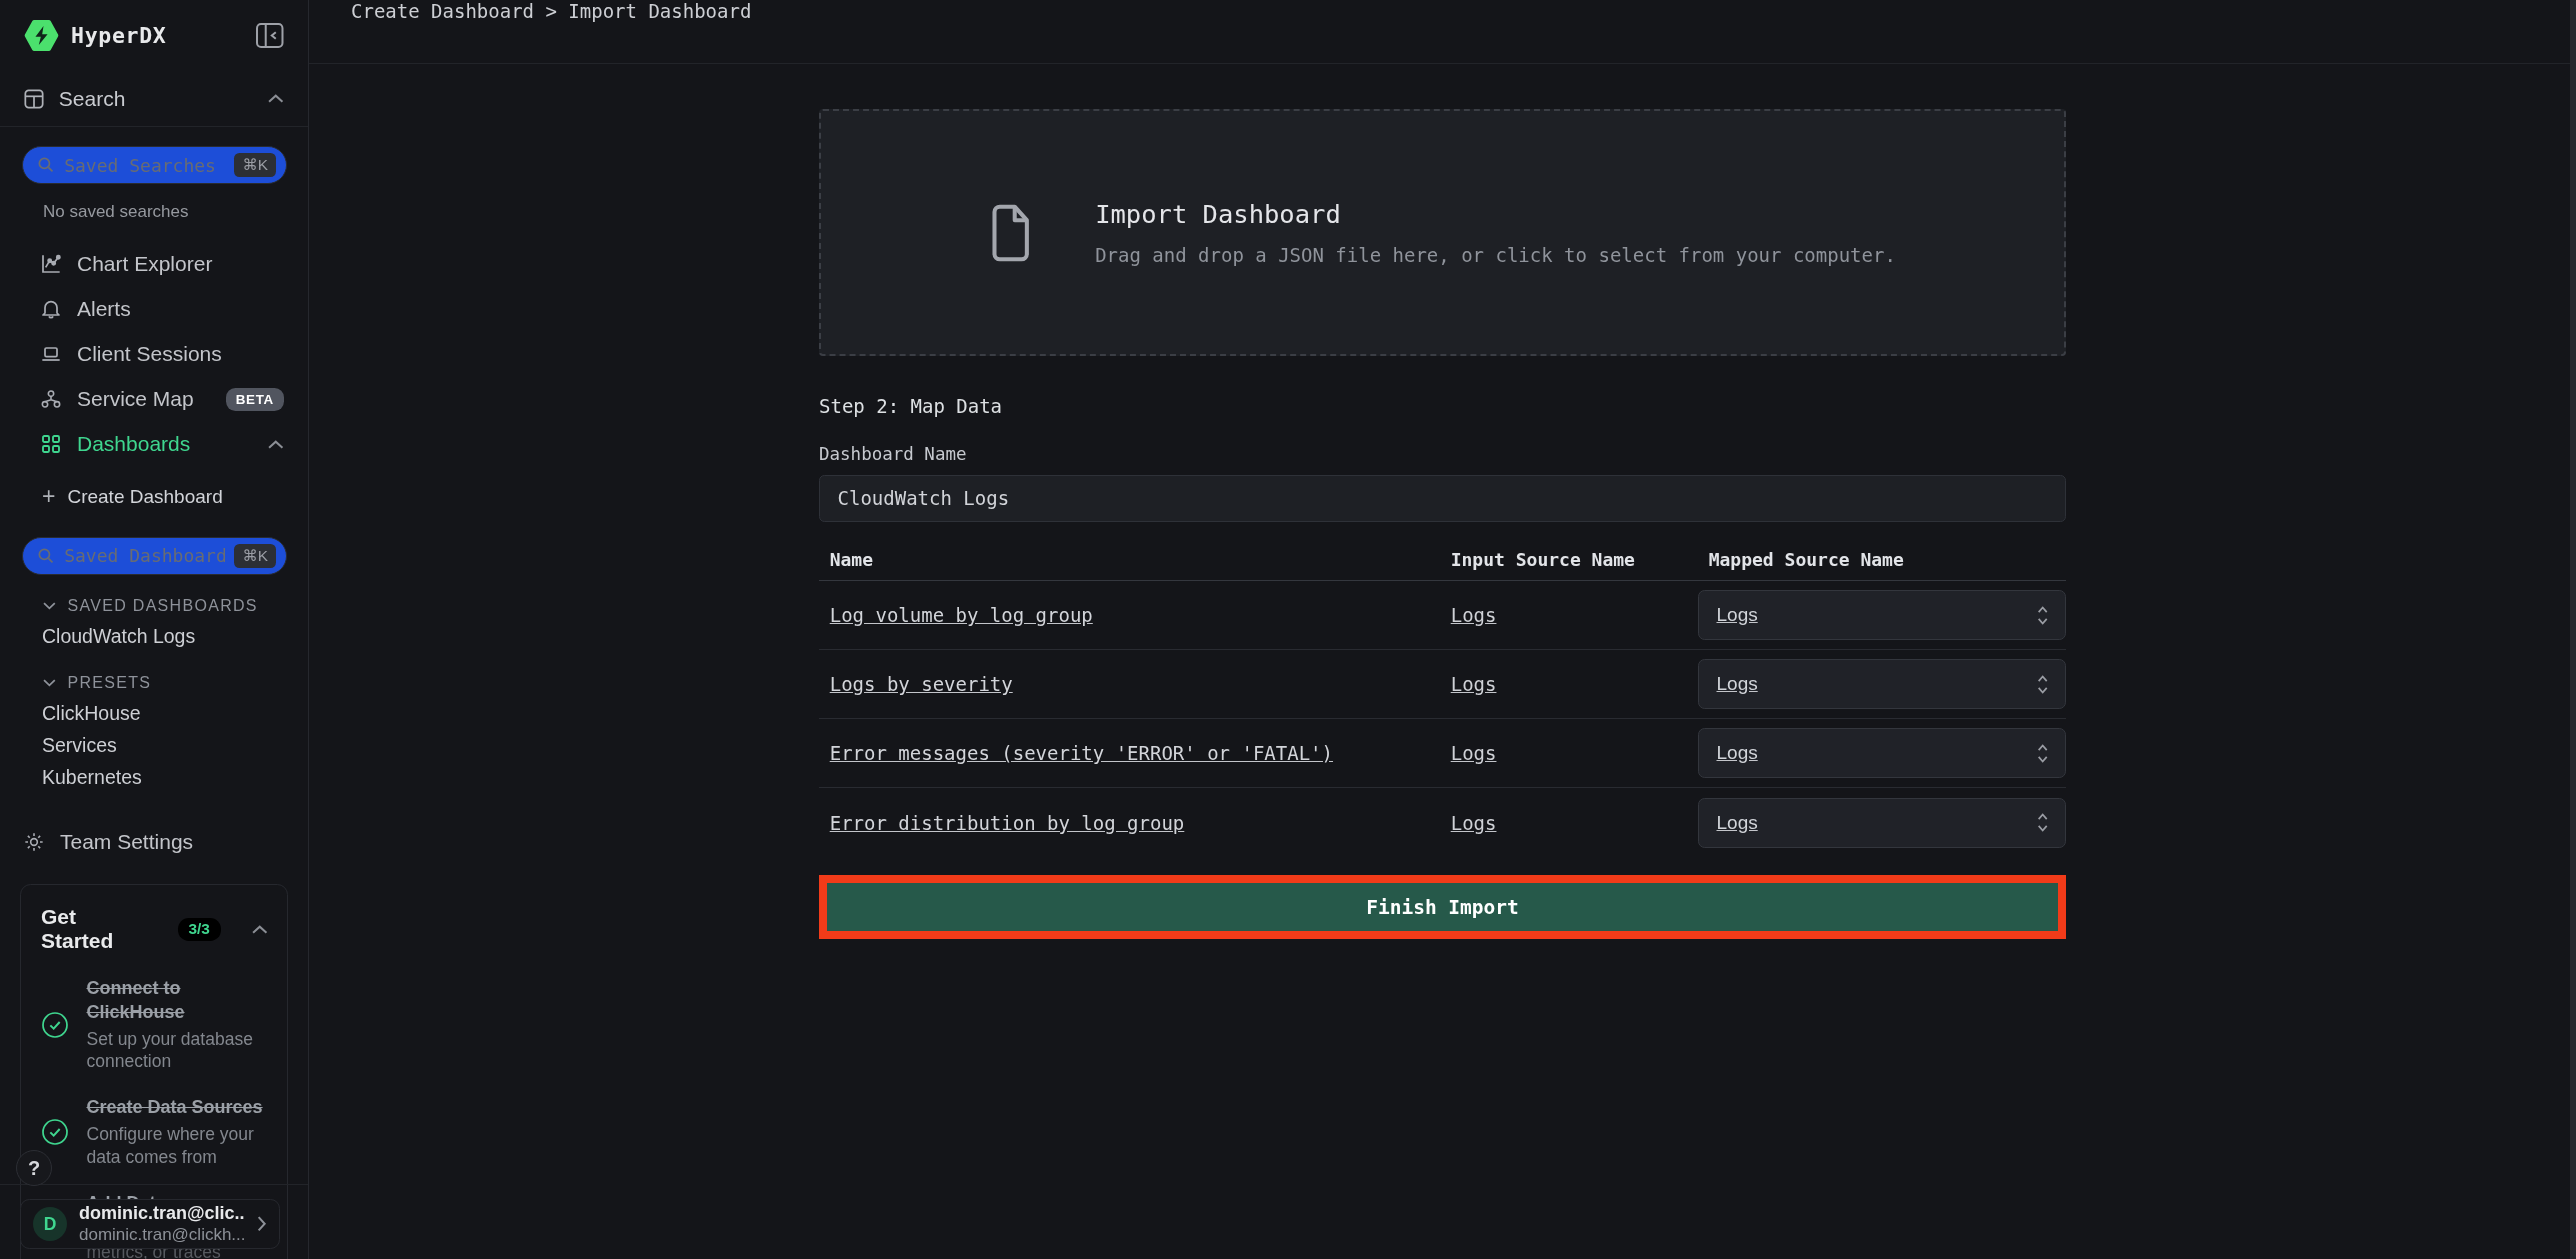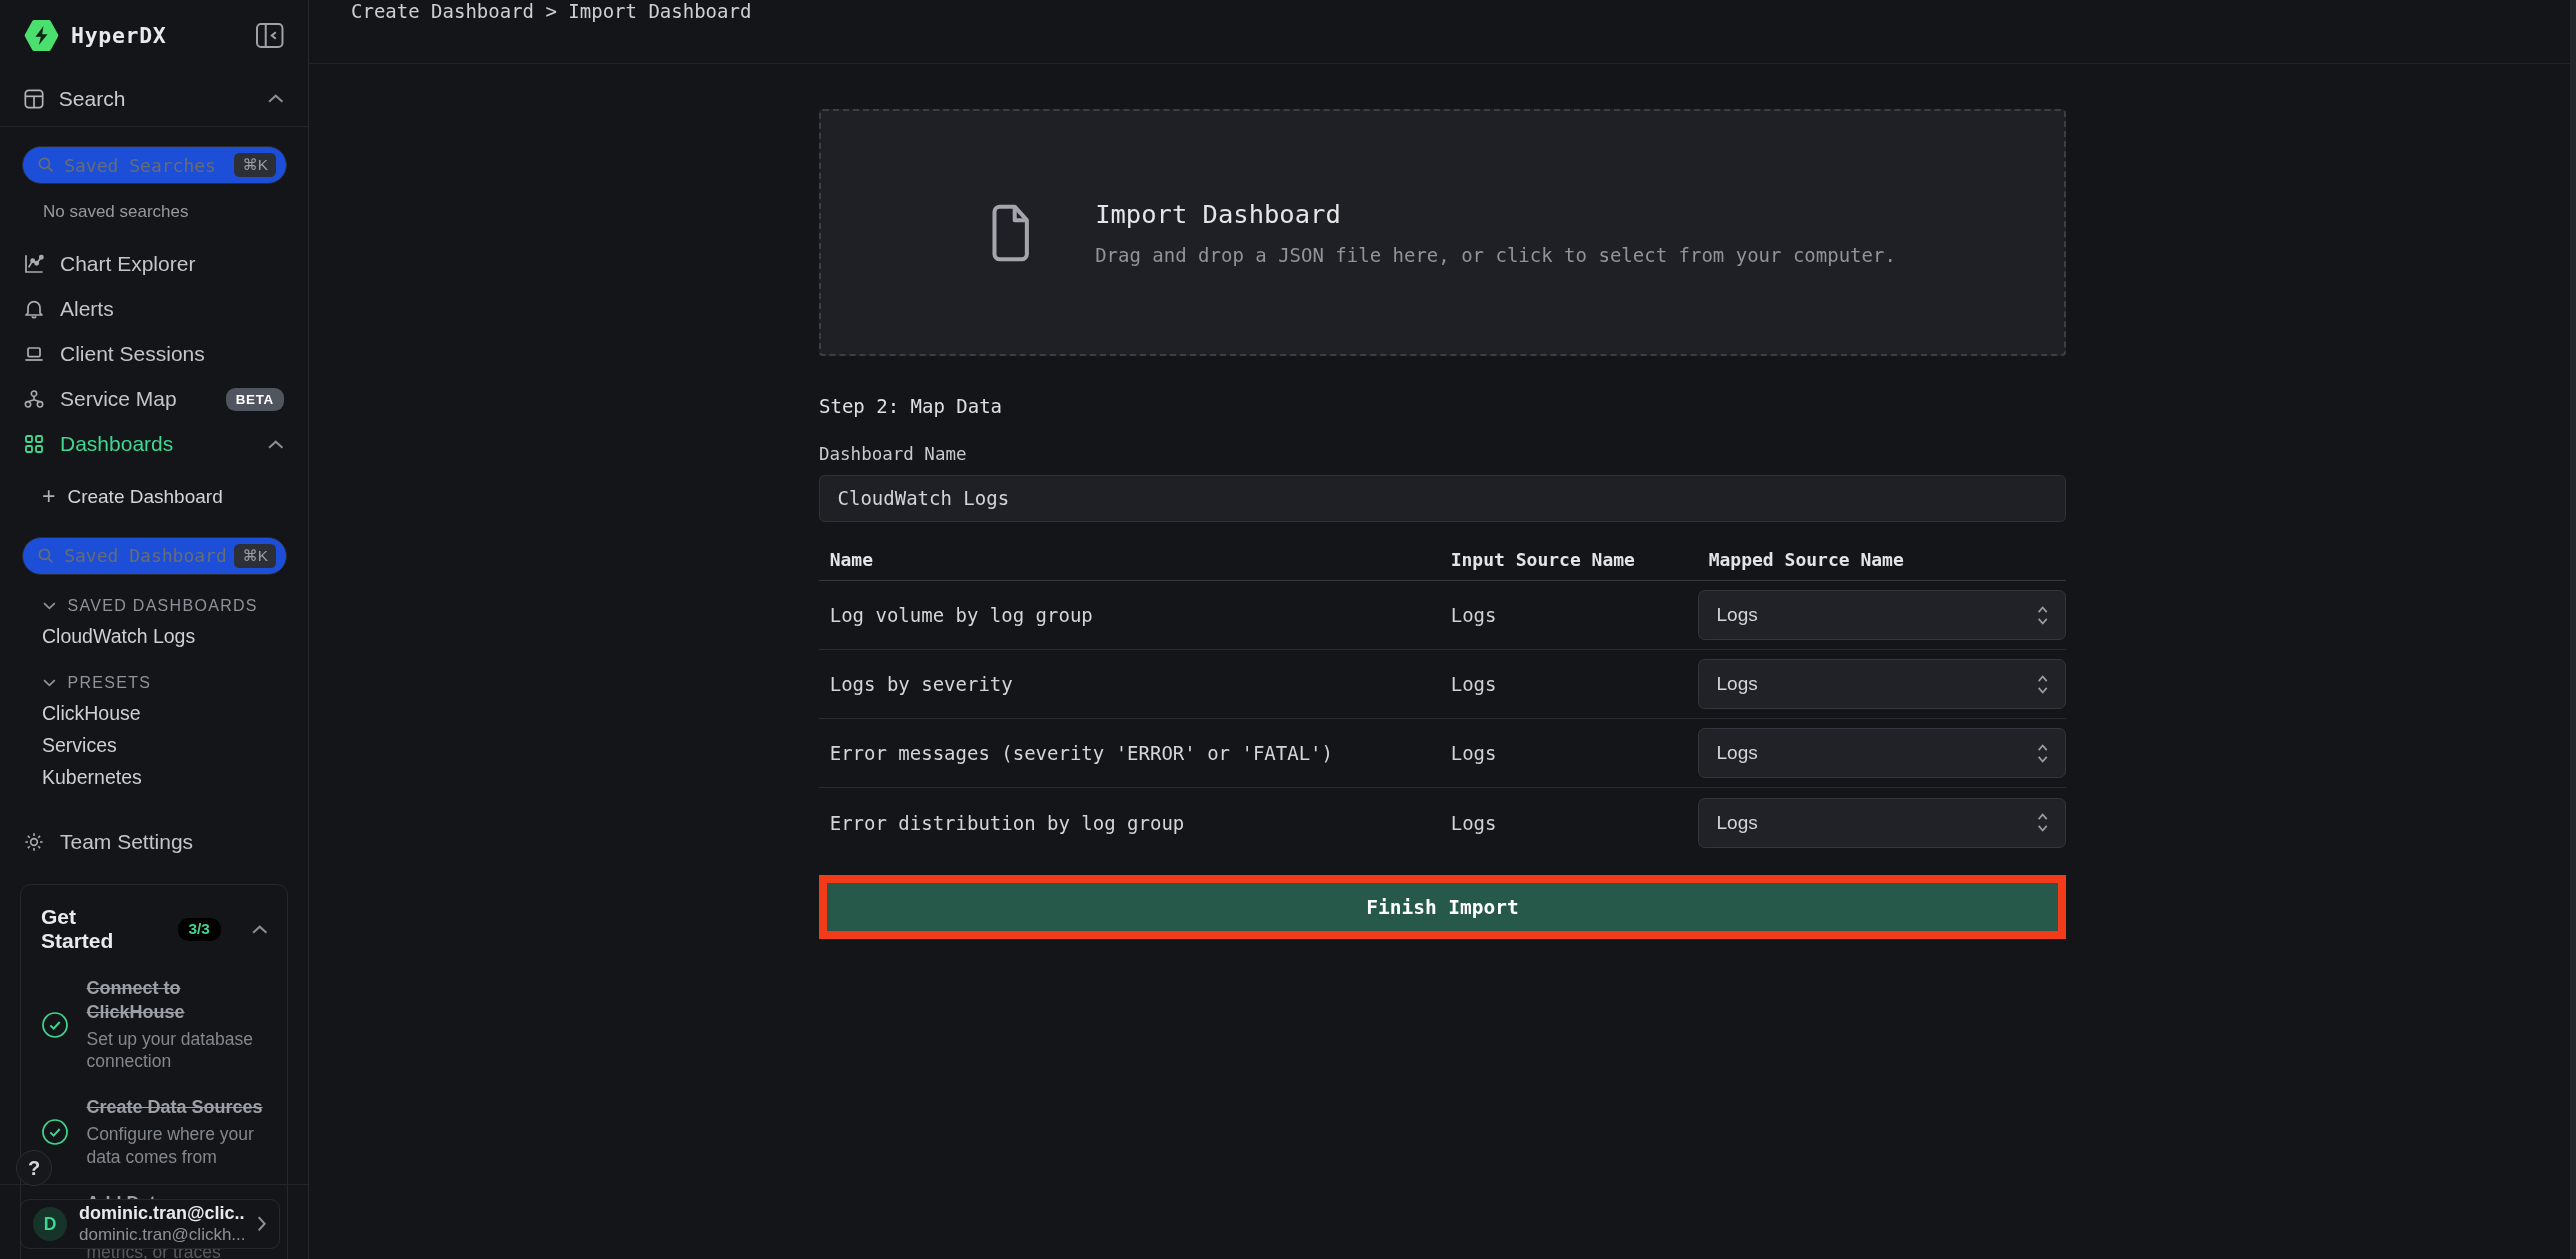--- a/index.html
+++ b/index.html
@@ -33,21 +33,21 @@
   }
   .pill input {
     background:transparent; border:none; outline:none; flex:1; min-width:0;
     font-family:"DejaVu Sans Mono","Liberation Mono",monospace; font-size:18px; color:#d0d2d7;
   }
   .pill input::placeholder { color:#686c73; }
   .kbd { background:#2c2f35; color:#9b9ea5; border-radius:5.4px; padding:2.7px 8px; font-size:15.4px; white-space:nowrap; }
 
   .empty-note { margin:17.5px 0 0 43px; font-size:17px; color:#96999f; }
 
-  .nav { margin-top:20px; }
+  .nav { margin-top:20px;margin-left:17px; }
   .nav-item { height:45px; display:flex; align-items:center; gap:16px; padding:0 24px; font-size:21px; color:#c3c5ca; cursor:pointer; }
   .nav-item .ico { display:flex; color:#a9acb3; }
   .nav-item.active, .nav-item.active .ico { color:#3fd68f; }
   .beta-badge { margin-left:auto; background:#51555f; color:#fff; font-size:13.4px; font-weight:bold; letter-spacing:0.7px; padding:4px 10px; border-radius:9.4px; }
   .nav-chevron { margin-left:auto; color:#8b8e95; display:flex; }
 
   .sub-create { margin-top:9.4px; height:42px; display:flex; align-items:center; gap:12px; padding-left:42px; font-size:19px; color:#d2d4d9; cursor:pointer; }
   .plus { font-size:23px; color:#aeb1b7; line-height:1; }
 
   .section-head { margin-top:16px; height:29.5px; display:flex; align-items:center; gap:10.7px; padding-left:42px; font-size:16px; letter-spacing:1.3px; color:#8e929a; cursor:pointer; }
@@ -106,21 +106,21 @@
   .name-input-wrap { margin-top:10.7px; height:47px; background:#1e2025; border:1.3px solid #2e3138; border-radius:5.4px; display:flex; align-items:center; }
   .name-input-wrap input {
     width:100%; background:transparent; border:none; outline:none; padding:0 17.5px;
     font-family:"DejaVu Sans Mono","Liberation Mono",monospace; font-size:19px; color:#d2d4d9;
   }
 
   .map-table { margin-top:17.5px; }
   .thead, .trow { display:grid; grid-template-columns:621px 258px 1fr; align-items:center; }
   .thead { height:42px; border-bottom:1.3px solid #34373e; }
   .th { font-size:18px; font-weight:bold; color:#e2e4e8; padding-left:10.7px; }
-  .trow { height:69px; border-bottom:1.3px solid #292b31; }
+  .trow { height:69px; border-bottom:1.3px solid #292b31;text-decoration:underline; }
   .trow:last-child { border-bottom:none; }
   .td-name { font-size:19px; color:#d3d5da; padding-left:10.7px; }
   .td-input { font-size:19px; color:#cfd1d6; padding-left:10.7px; }
   .select {
     height:50px; background:#202228; border:1.3px solid #33363d; border-radius:6.7px;
     display:flex; align-items:center; padding:0 16px 0 17.5px; cursor:pointer;
   }
   .select .val { font-size:19px; color:#d2d5da; }
   .select .updown { margin-left:auto; color:#9a9da4; display:flex; }
 

